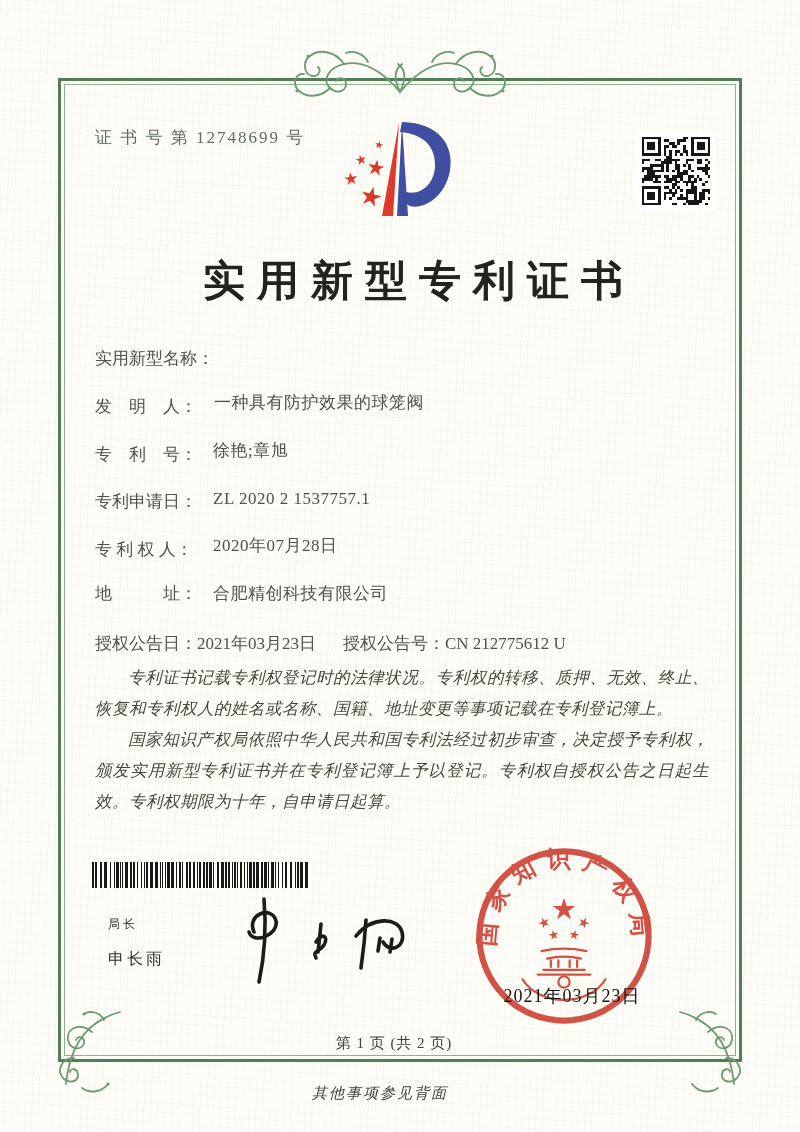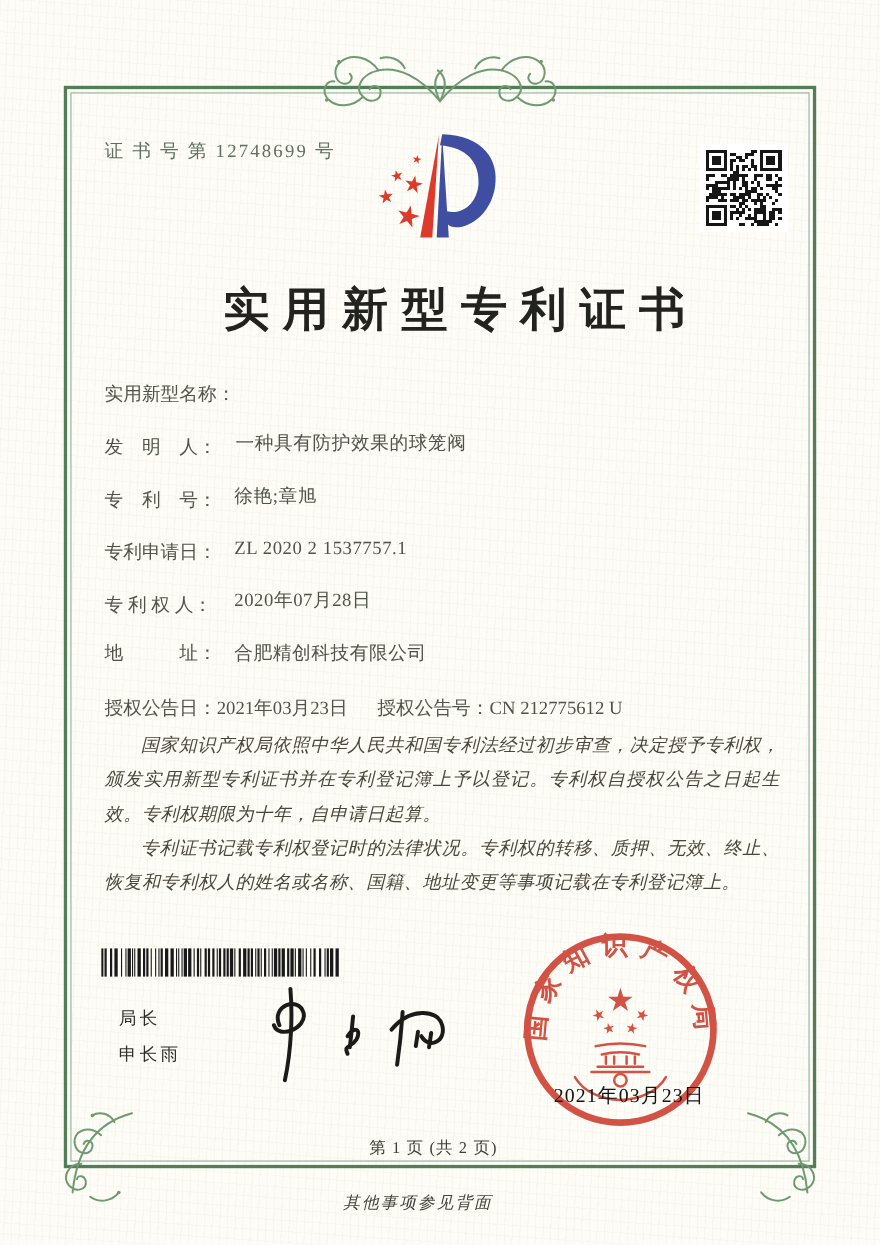--- a/index.html
+++ b/index.html
@@ -56,21 +56,21 @@
 
   .paras{
     position:absolute;left:95px;top:662px;width:614px;
     font-size:16.5px;font-style:italic;color:#4b463c;line-height:31px;
     text-align:justify;
   }
   .paras p{margin:0;text-indent:2em;letter-spacing:0.5px;}
 
   .barcode{position:absolute;left:92px;top:862px;width:218px;height:26px;}
 
-  .signer-title{position:absolute;left:108px;top:916px;font-size:16px;
+  .signer-title{position:absolute;left:108px;top:916px;font-size:12px;
     font-family:"Liberation Sans","DejaVu Sans",sans-serif;color:#2e2e2a;letter-spacing:3px;}
   .signer-name{position:absolute;left:108px;top:949px;font-size:16px;
     font-family:Liberation Sans, sans-serif;color:#2e2e2a;letter-spacing:3px;}
   .signature{position:absolute;left:222px;top:892px;width:205px;height:102px;}
 
   .seal{position:absolute;left:470px;top:842px;width:188px;height:188px;opacity:0.92;}
   .seal-date{
     position:absolute;left:486px;top:984px;width:172px;text-align:center;
     font-size:18px;color:#141414;letter-spacing:1px;z-index:5;
   }
@@ -488,22 +488,22 @@
     <div class="frow r5">
       <span class="flabel">地　　　址：</span>
     </div>
     <div class="grant-row">
       <span>授权公告日：</span><span>2021年03月23日</span>
       <span class="grant-no"><span>授权公告号：</span><span>CN 212775612 U</span></span>
     </div>
   </div>
 
   <div class="paras">
+    <p>专利证书记载专利权登记时的法律状况。专利权的转移、质押、无效、终止、恢复和专利权人的姓名或名称、国籍、地址变更等事项记载在专利登记簿上。</p>
     <p>国家知识产权局依照中华人民共和国专利法经过初步审查，决定授予专利权，颁发实用新型专利证书并在专利登记簿上予以登记。专利权自授权公告之日起生效。专利权期限为十年，自申请日起算。</p>
-    <p>专利证书记载专利权登记时的法律状况。专利权的转移、质押、无效、终止、恢复和专利权人的姓名或名称、国籍、地址变更等事项记载在专利登记簿上。</p>
   </div>
 
   <svg class="barcode" id="barcode" viewBox="0 0 218 26" preserveAspectRatio="none">
       <rect x="0" y="0" width="2" height="26" fill="#191919"></rect>
       <rect x="3" y="0" width="2" height="26" fill="#191919"></rect>
       <rect x="8" y="0" width="2" height="26" fill="#191919"></rect>
       <rect x="12" y="0" width="3" height="26" fill="#191919"></rect>
       <rect x="18" y="0" width="1" height="26" fill="#191919"></rect>
       <rect x="22" y="0" width="1" height="26" fill="#191919"></rect>
       <rect x="24" y="0" width="3" height="26" fill="#191919"></rect>

